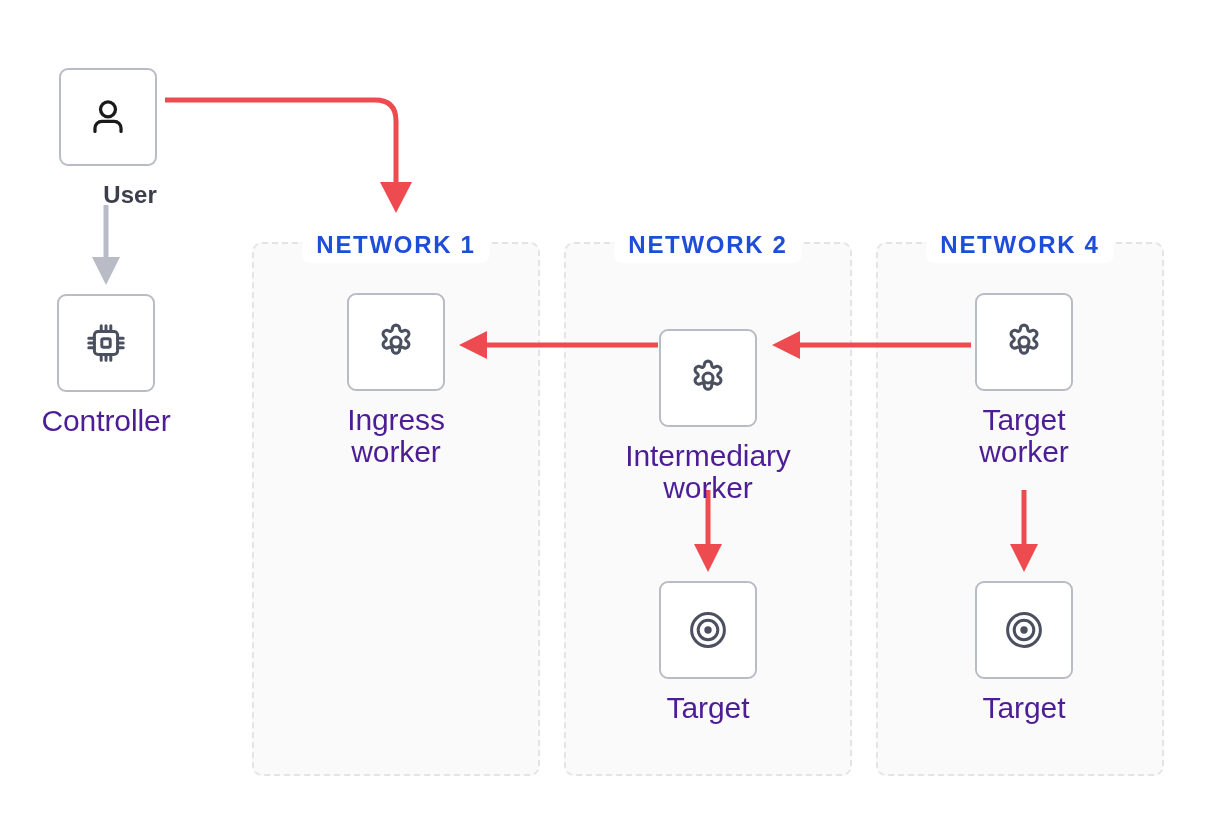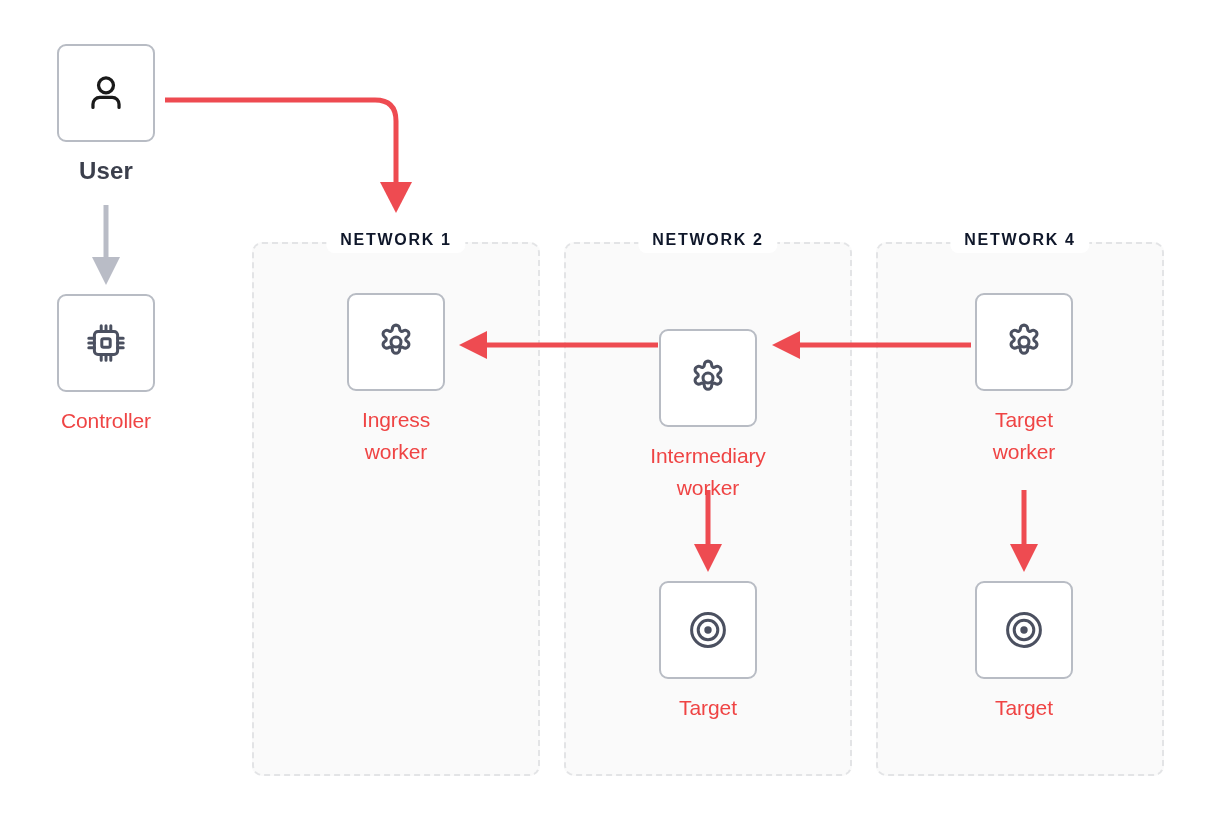--- a/index.html
+++ b/index.html
@@ -35,23 +35,23 @@
     box-sizing: border-box;
     border: 2px solid #b8bcc4;
     border-radius: 9px;
     background: #ffffff;
     display: flex;
     align-items: center;
     justify-content: center;
   }
   .node-label {
     margin-top: 13px;
-    font-size: 21px;
+    font-size: 30px;
     line-height: 32px;
-    color: #ef4444;
+    color: #4c1d95;
     text-align: center;
     letter-spacing: -0.1px;
     white-space: pre-line;
   }
   .node-label.dark {
     color: #3b3f4c;
     font-weight: 700;
     font-size: 24px;
     letter-spacing: 0.1px;
   }
@@ -65,24 +65,24 @@
     border-radius: 10px;
   }
   .network-title {
     position: absolute;
     top: -15px;
     left: 50%;
     transform: translateX(-50%);
     background: #ffffff;
     padding: 2px 14px 4px 14px;
     border-radius: 8px;
-    font-size: 16px;
+    font-size: 24px;
     font-weight: 700;
     letter-spacing: 1.7px;
-    color: #0f172a;
+    color: #1d4ed8;
     white-space: nowrap;
   }
 
   
   .connector {
     position: absolute;
     pointer-events: none;
   }
 
   .ico { display:block; }
@@ -127,21 +127,21 @@
   <svg class="connector" style="left:688px; top:490px;" width="40" height="86" viewBox="0 0 40 86">
     <path d="M 20 0 L 20 58" fill="none" stroke="#ee4b51" stroke-width="5"></path>
     <path d="M 20 82 L 6 54 L 34 54 Z" fill="#ee4b51"></path>
   </svg>
 
   <svg class="connector" style="left:1004px; top:490px;" width="40" height="86" viewBox="0 0 40 86">
     <path d="M 20 0 L 20 58" fill="none" stroke="#ee4b51" stroke-width="5"></path>
     <path d="M 20 82 L 6 54 L 34 54 Z" fill="#ee4b51"></path>
   </svg>
 
-  <div class="node" style="left:55px; top:44px;">
+  <div class="node" style="left:55px; top:68px;align-items:flex-end;">
     <div class="node-box">
       <svg class="ico" width="46" height="46" viewBox="0 0 24 24" fill="none" stroke="#1a1a1a" stroke-width="1.7" stroke-linecap="round" stroke-linejoin="round">
         <circle cx="12" cy="8" r="3.9"></circle>
         <path d="M 5.2 19.5 v -1.6 a 3.6 3.6 0 0 1 3.6 -3.6 h 6.4 a 3.6 3.6 0 0 1 3.6 3.6 v 1.6"></path>
       </svg>
     </div>
     <div class="node-label dark">User</div>
   </div>
 
   <div class="node" style="left:55px; top:294px;">

